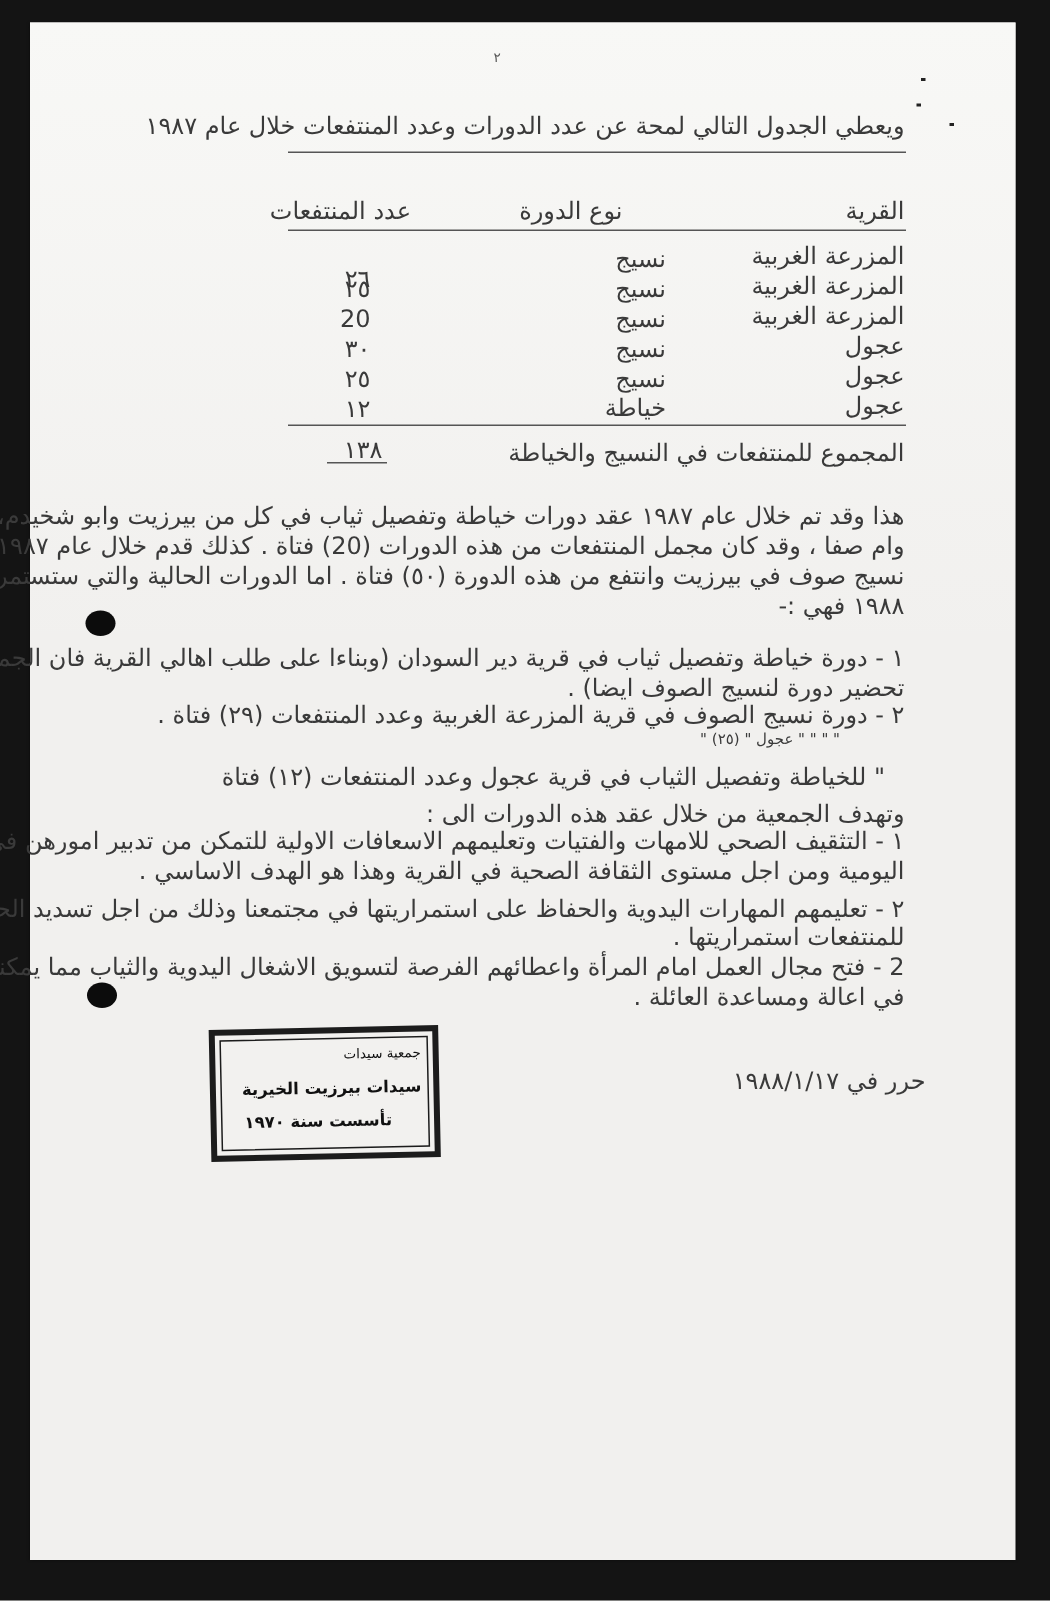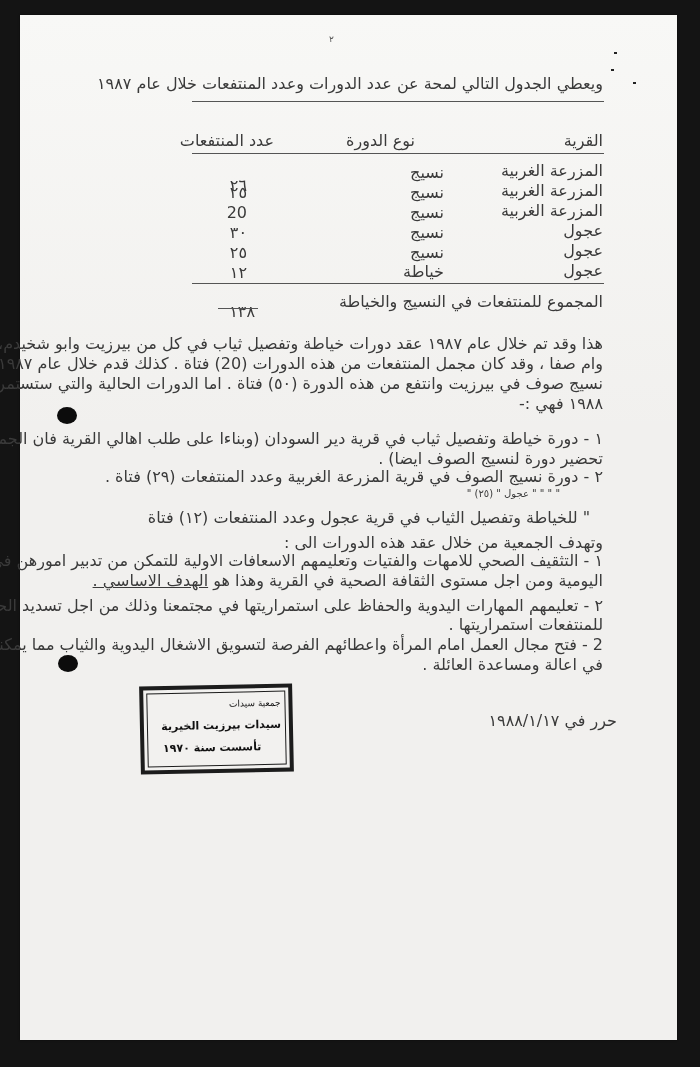--- a/index.html
+++ b/index.html
@@ -20,21 +20,21 @@
   .hole {
     position:absolute; width:20px; height:17px; border-radius:50%;
     background:#0c0c0c;
   }
   .t {
     position:absolute; direction:rtl; color:#3a3a3a; font-size:16px;
     white-space:nowrap; line-height:1;
   }
   .rule { position:absolute; height:1px; background:#555; }
   .pageno { position:absolute; left:329px; top:34px; font-size:9px; color:#555; }
-  .underline { text-decoration:underline; }
+  .underline { }
   .stamp {
     position:absolute; left:140px; top:685px; width:145px; height:80px;
     border:4px solid #1c1c1c; transform:rotate(-1.2deg);
     background:#f2f1ef;
   }
   .stamp .inner {
     position:absolute; left:3px; top:3px; right:3px; bottom:3px;
     border:1.5px solid #1c1c1c;
   }
   .stamp .l { position:absolute; right:8px; direction:rtl; color:#111; font-size:11px; font-weight:bold; white-space:nowrap; }
@@ -88,21 +88,21 @@
   <div class="t" style="right:453px;top:245px">٢٥</div>
 </div>
 <div>
   <div class="t" style="right:97px;top:263px">عجول</div>
   <div class="t" style="right:256px;top:264px">خياطة</div>
   <div class="t" style="right:453px;top:265px">١٢</div>
 </div>
 <div class="rule" style="left:192px;top:283px;width:412px"></div>
 
 <div class="t" style="right:97px;top:294px">المجموع للمنتفعات في النسيج والخياطة</div>
-<div class="t" style="right:445px;top:304px">١٣٨</div>
+<div class="t" style="right:445px;top:292px">١٣٨</div>
 <div class="rule" style="left:218px;top:308px;width:40px"></div>
 
 <div class="t" style="right:97px;top:336px">هذا وقد تم خلال عام ١٩٨٧ عقد دورات خياطة وتفصيل ثياب في كل من بيرزيت وابو شخيدم، كوبر،</div>
 <div class="t" style="right:97px;top:356px">وام صفا ، وقد كان مجمل المنتفعات من هذه الدورات (20) فتاة . كذلك قدم خلال عام ١٩٨٧ دورة</div>
 <div class="t" style="right:97px;top:376px">نسيج صوف في بيرزيت وانتفع من هذه الدورة (٥٠) فتاة . اما الدورات الحالية والتي ستستمر خلال عام</div>
 <div class="t" style="right:97px;top:396px">١٩٨٨ فهي :-</div>
 
 <div class="t" style="right:97px;top:431px">١ - دورة خياطة وتفصيل ثياب في قرية دير السودان (وبناءا على طلب اهالي القرية فان الجمعية الان بصدد</div>
 <div class="t" style="right:97px;top:451px">تحضير دورة لنسيج الصوف ايضا) .</div>
 <div class="t" style="right:97px;top:469px">٢ - دورة نسيج الصوف في قرية المزرعة الغربية وعدد المنتفعات (٢٩) فتاة .</div>

